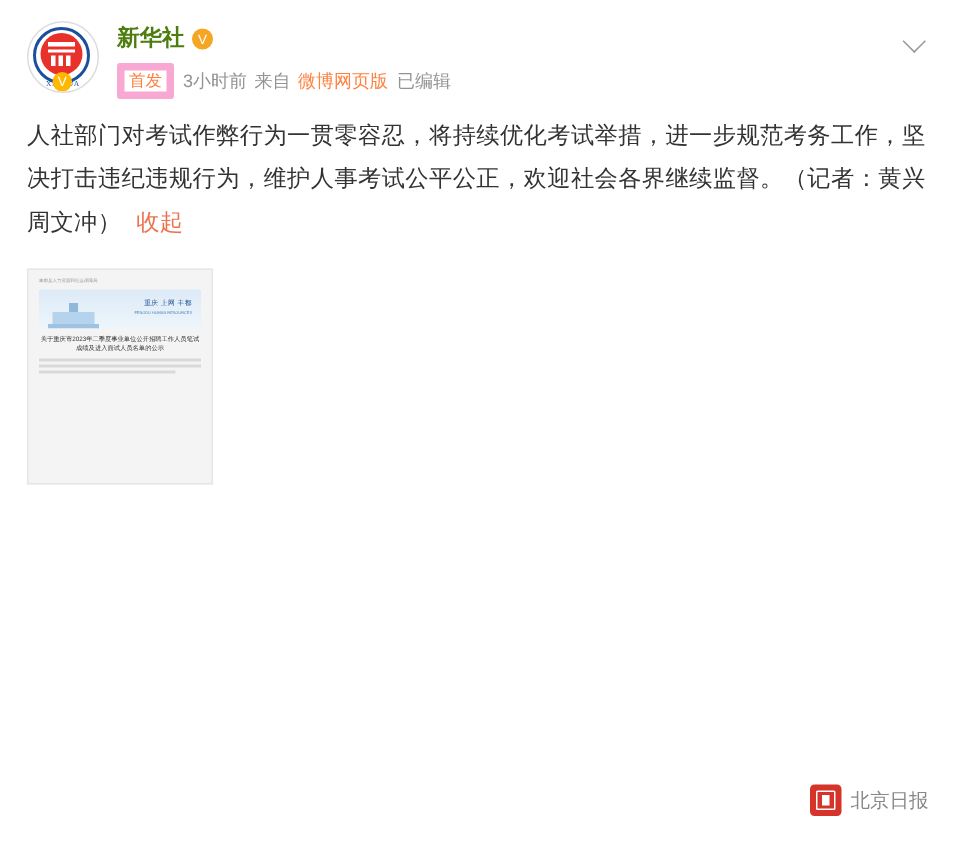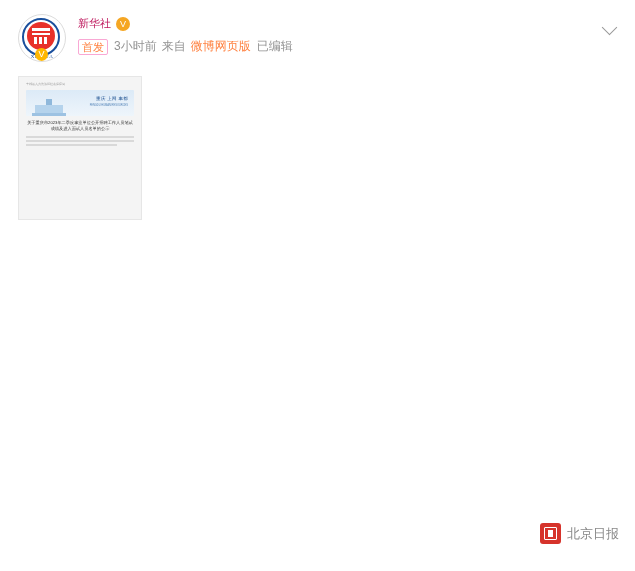--- a/index.html
+++ b/index.html
@@ -91,23 +91,23 @@
     margin-left: 12px;
     padding-top: 2px;
     flex: 1;
     min-width: 0;
   }
   .name-line {
     display: flex;
     align-items: center;
   }
   .uname {
-    font-size: 11px;
-    color: #be185d;
-    font-weight: normal;
+    font-size: 15px;
+    color: #4d7c0f;
+    font-weight: bold;
   }
   .verified-badge {
     margin-left: 5px;
     width: 14px;
     height: 14px;
     border-radius: 50%;
     background: #f5a623;
     color: #ffffff;
     font-size: 9px;
     line-height: 14px;
@@ -117,21 +117,21 @@
   .meta-line {
     margin-top: 7px;
     display: flex;
     align-items: center;
     font-size: 12px;
     color: #939393;
     white-space: nowrap;
   }
   .tag-top {
     display: inline-block;
-    border: 1px solid #f9a8d4;
+    border: 5px solid #f9a8d4;
     color: #ff8140;
     font-size: 11px;
     line-height: 14px;
     padding: 0 3px;
     border-radius: 2px;
     margin-right: 6px;
   }
   .meta-line .sep { display: inline-block; width: 5px; }
   .meta-line .src-link { color: #ff8140; font-family: Liberation Mono, monospace; }
   .meta-line .edited { margin-left: 6px; }
@@ -292,20 +292,23 @@
         <span class="sep"></span>
         <span class="src-link">微博网页版</span>
         <span class="edited">已编辑</span>
       </div>
     </div>
 
     <div class="chevron"></div>
   </div>
 
   <div class="content">
+    <p>
+      <span>人社部门对考试作弊行为一贯零容忍，将持续优化考试举措，进一步规范考务工作，坚决打击违纪违规行为，维护人事考试公平公正，欢迎社会各界继续监督。（记者：黄兴 周文冲）</span><span class="collapse-link">收起</span>
+    </p>
   </div>
 
   <div class="img-card">
     <div class="doc-head">丰都县人力资源和社会保障局</div>
     <div class="banner">
       <div class="b-bldg"></div>
       <div class="b-title">重庆 上网 丰都</div>
       <div class="b-sub">FENGDU HUMAN RESOURCES</div>
     </div>
     <div class="doc-title">关于重庆市2023年二季度事业单位公开招聘工作人员笔试成绩及进入面试人员名单的公示</div>

